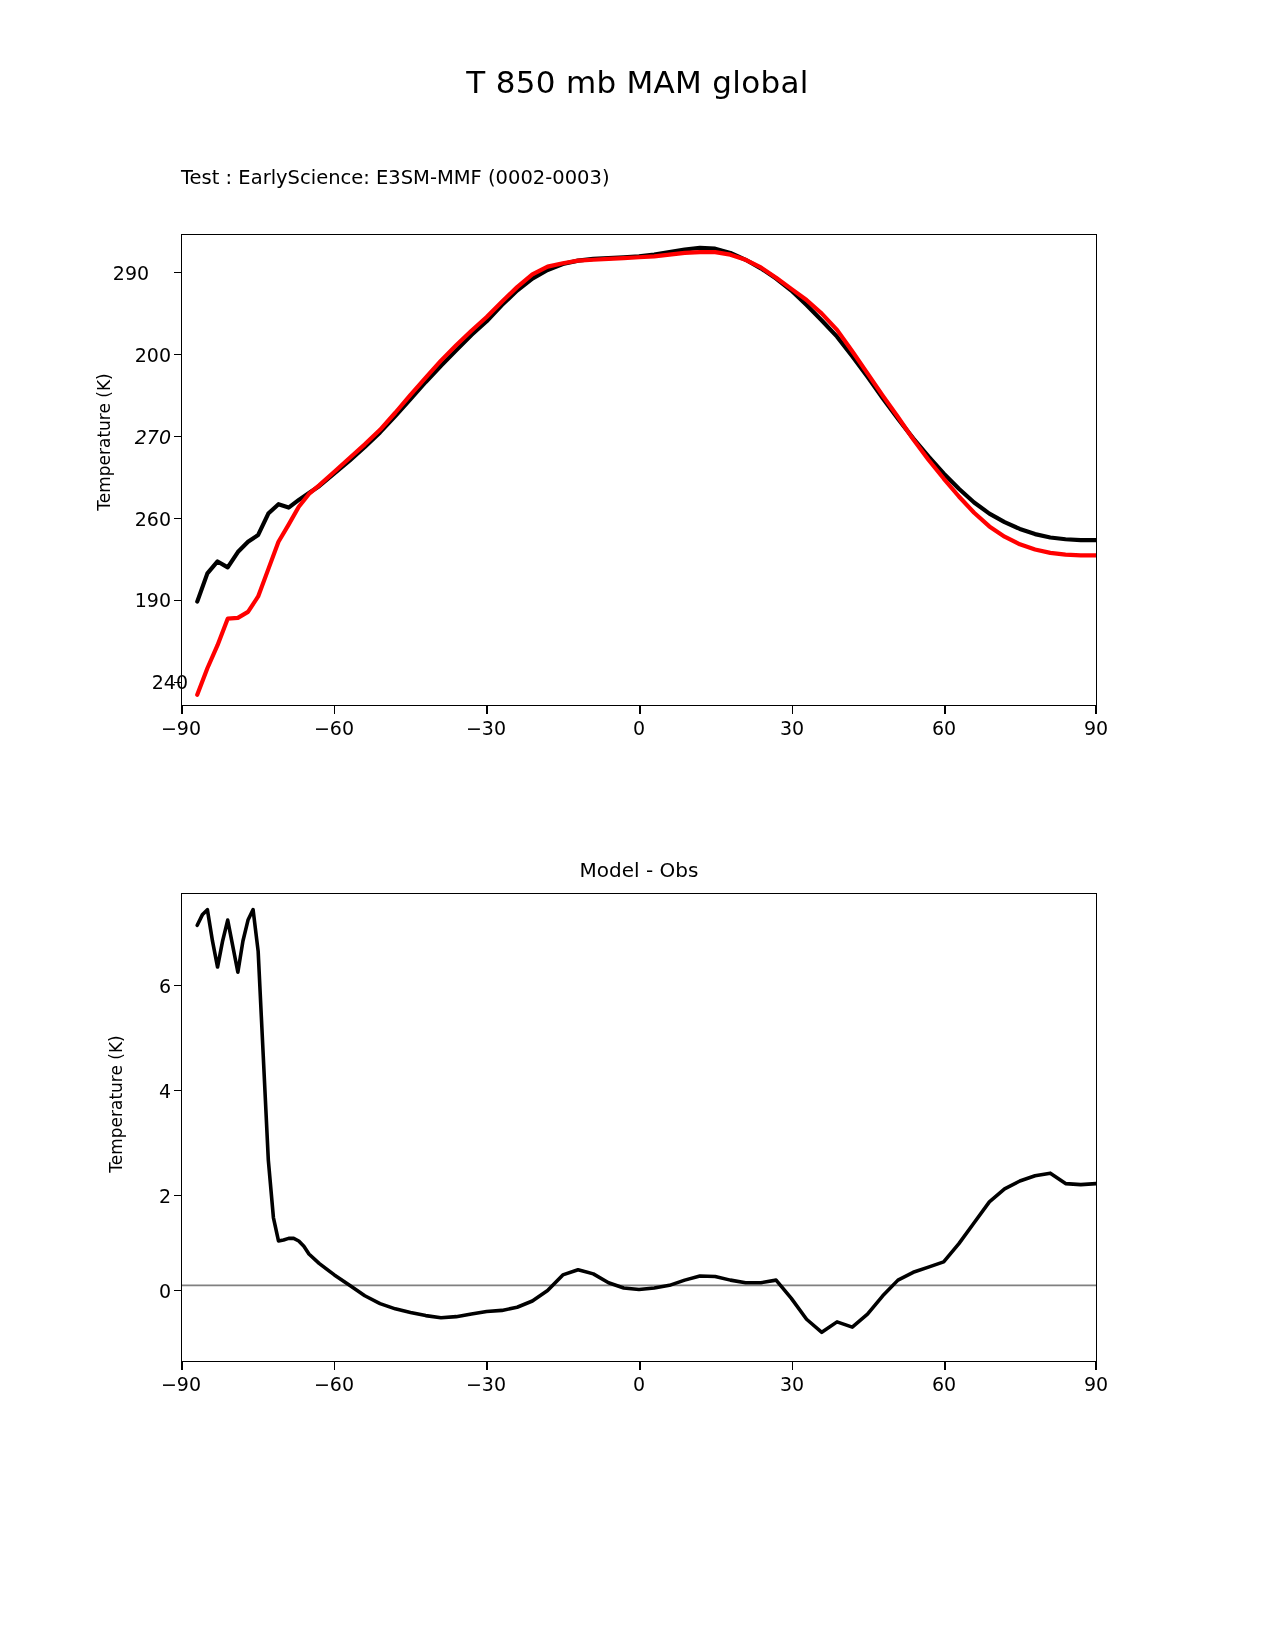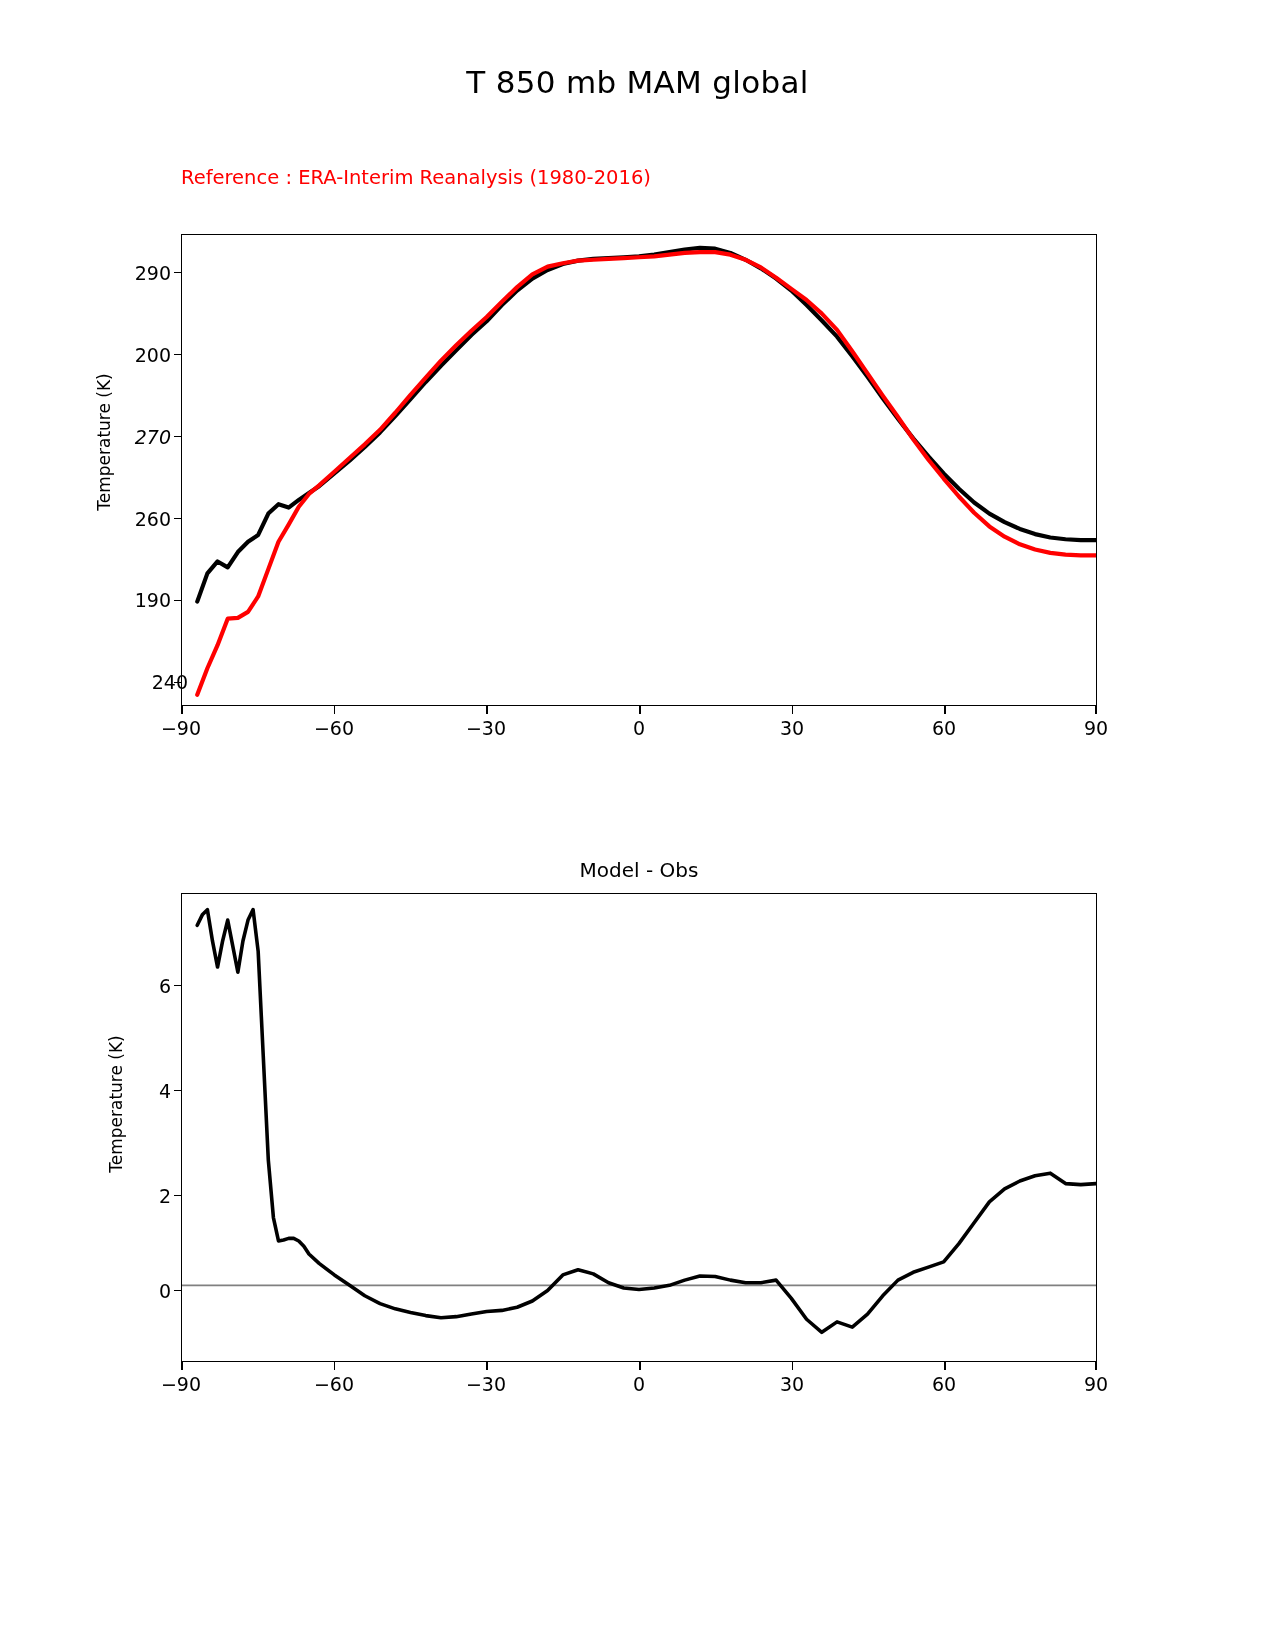--- a/index.html
+++ b/index.html
@@ -113,33 +113,33 @@
   }
 </style>
 </head>
 <body>
 
 <div class="figure">
 
   <div class="suptitle">T 850 mb MAM global</div>
 
   <div class="legend-block">
-    <div class="legend-ref">Reference : ERA-Interim Reanalysis (1980-2016)</div>
+    <div class="legend-test">Test : EarlyScience: E3SM-MMF (0002-0003)</div>
   </div>
 
   <div class="ylabel" id="ylabel-top">Temperature (K)</div>
 
   <div class="axes" id="axes-top">
     <svg id="svg-top" viewBox="0 0 916 472" preserveAspectRatio="none">
         <path d="M15.27 368.16 L25.44 339.84 L35.62 327.83 L45.80 333.83 L55.98 318.39 L66.16 308.09 L76.33 301.22 L86.51 279.77 L96.69 270.33 L106.87 273.76 L117.04 266.04 L127.22 259.17 L137.40 252.31 L152.67 239.43 L167.93 226.56 L183.20 212.83 L198.47 198.24 L213.73 181.93 L229.00 164.77 L244.27 147.61 L259.53 131.30 L274.80 115.85 L290.07 100.41 L305.33 86.68 L320.60 70.37 L335.87 55.78 L351.13 43.77 L366.40 35.19 L381.67 29.18 L396.93 25.75 L412.20 24.03 L427.47 23.17 L442.73 22.31 L458.00 21.45 L473.27 19.74 L488.53 17.16 L503.80 14.59 L519.07 12.87 L534.33 13.73 L549.60 18.02 L564.87 24.89 L580.13 33.47 L595.40 43.77 L610.67 55.78 L625.93 70.37 L641.20 85.82 L656.47 102.12 L671.73 121.86 L687.00 142.46 L702.27 163.91 L717.53 184.51 L732.80 204.25 L748.07 222.27 L763.33 239.43 L778.60 254.88 L793.87 268.61 L809.13 279.77 L824.40 288.35 L839.67 295.21 L854.93 300.36 L870.20 303.80 L885.47 305.51 L900.73 306.37 L916.00 306.37" fill="none" stroke="#000000" stroke-width="4.2" stroke-linejoin="round" stroke-linecap="round"></path>
         <path d="M15.27 461.70 L25.44 435.10 L35.62 411.93 L45.80 385.32 L55.98 384.47 L66.16 378.46 L76.33 363.01 L86.51 335.55 L96.69 308.09 L106.87 290.92 L117.04 272.90 L127.22 260.03 L137.40 251.45 L152.67 237.72 L167.93 223.99 L183.20 210.25 L198.47 195.67 L213.73 178.50 L229.00 160.48 L244.27 143.32 L259.53 126.15 L274.80 110.71 L290.07 96.12 L305.33 82.39 L320.60 66.94 L335.87 52.35 L351.13 39.48 L366.40 31.75 L381.67 28.32 L396.93 25.75 L412.20 24.89 L427.47 24.03 L442.73 23.17 L458.00 22.31 L473.27 21.45 L488.53 19.74 L503.80 18.02 L519.07 17.16 L534.33 17.16 L549.60 19.74 L564.87 24.89 L580.13 32.61 L595.40 42.91 L610.67 54.07 L625.93 65.22 L641.20 78.95 L656.47 95.26 L671.73 116.71 L687.00 139.03 L702.27 161.34 L717.53 182.79 L732.80 205.11 L748.07 225.70 L763.33 244.58 L778.60 262.60 L793.87 278.91 L809.13 292.64 L824.40 302.94 L839.67 310.66 L854.93 315.81 L870.20 319.24 L885.47 320.96 L900.73 321.82 L916.00 321.82" fill="none" stroke="#ff0000" stroke-width="4.2" stroke-linejoin="round" stroke-linecap="round"></path>
       </svg>
   </div>
 
-  <div class="tick-label ytick" style="left:91px; top:262px;">290</div>
+  <div class="tick-label ytick" style="left:91px; top:262px;text-align:center;">290</div>
   <div class="tick-label ytick" style="left:91px; top:344px;">200</div>
   <div class="tick-label ytick" style="left:91px; top:426px;font-style:italic;">270</div>
   <div class="tick-label ytick" style="left:91px; top:508px;">260</div>
   <div class="tick-label ytick" style="left:91px; top:589px;">190</div>
   <div class="tick-label ytick" style="left:108px; top:671px;">240</div>
 
   <div class="tickmark" style="left:174px; top:271.5px; width:8px; height:1.6px;"></div>
   <div class="tickmark" style="left:174px; top:353.5px; width:8px; height:1.6px;"></div>
   <div class="tickmark" style="left:174px; top:435.5px; width:8px; height:1.6px;"></div>
   <div class="tickmark" style="left:174px; top:517.5px; width:8px; height:1.6px;"></div>

